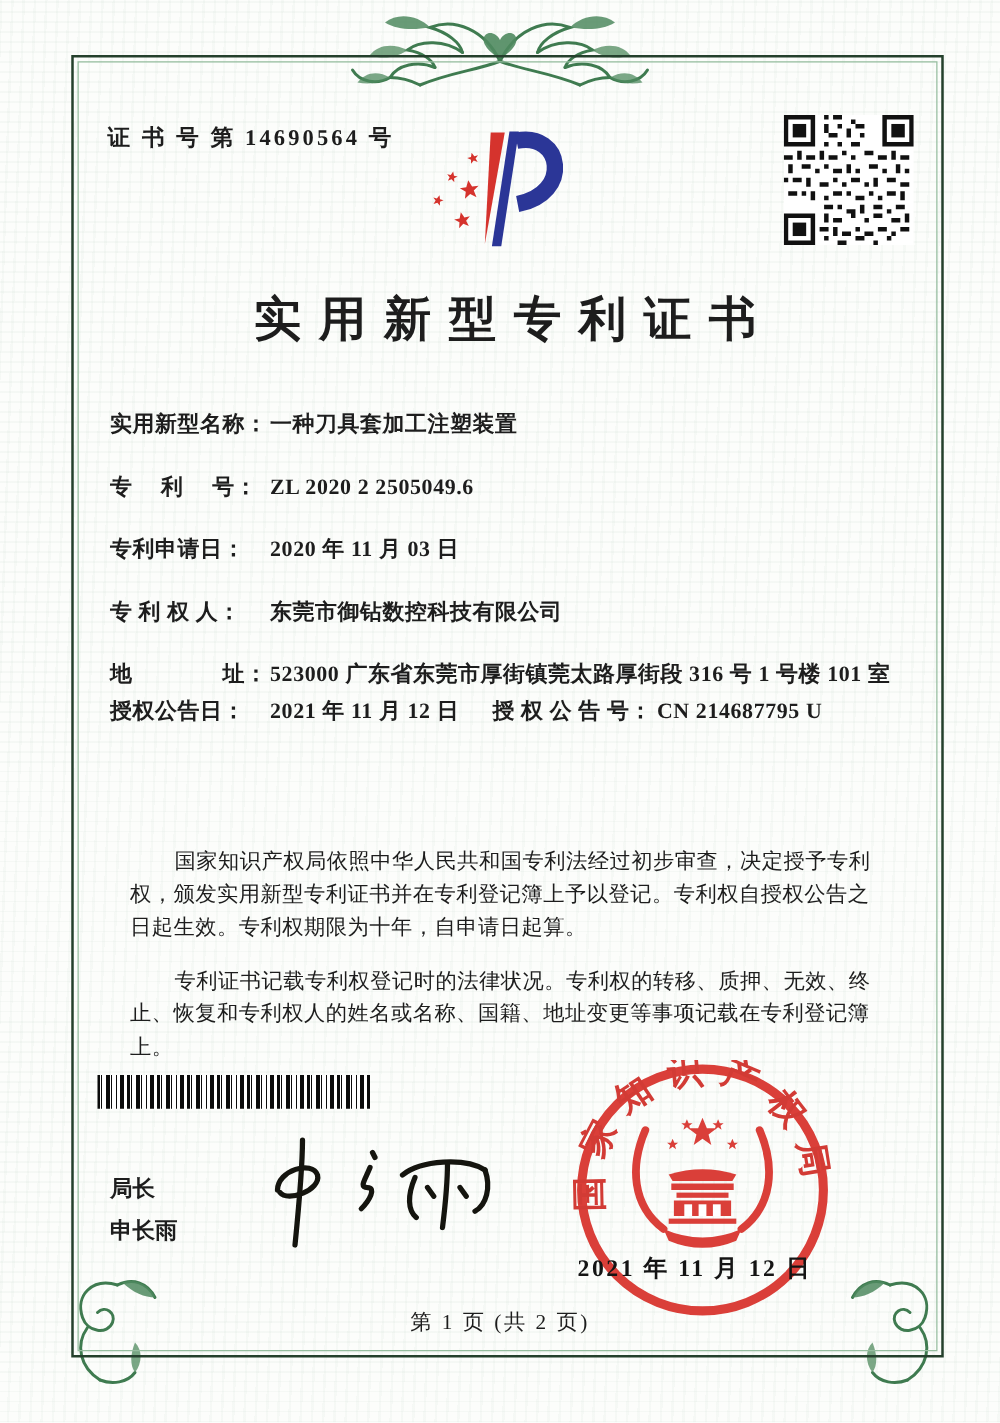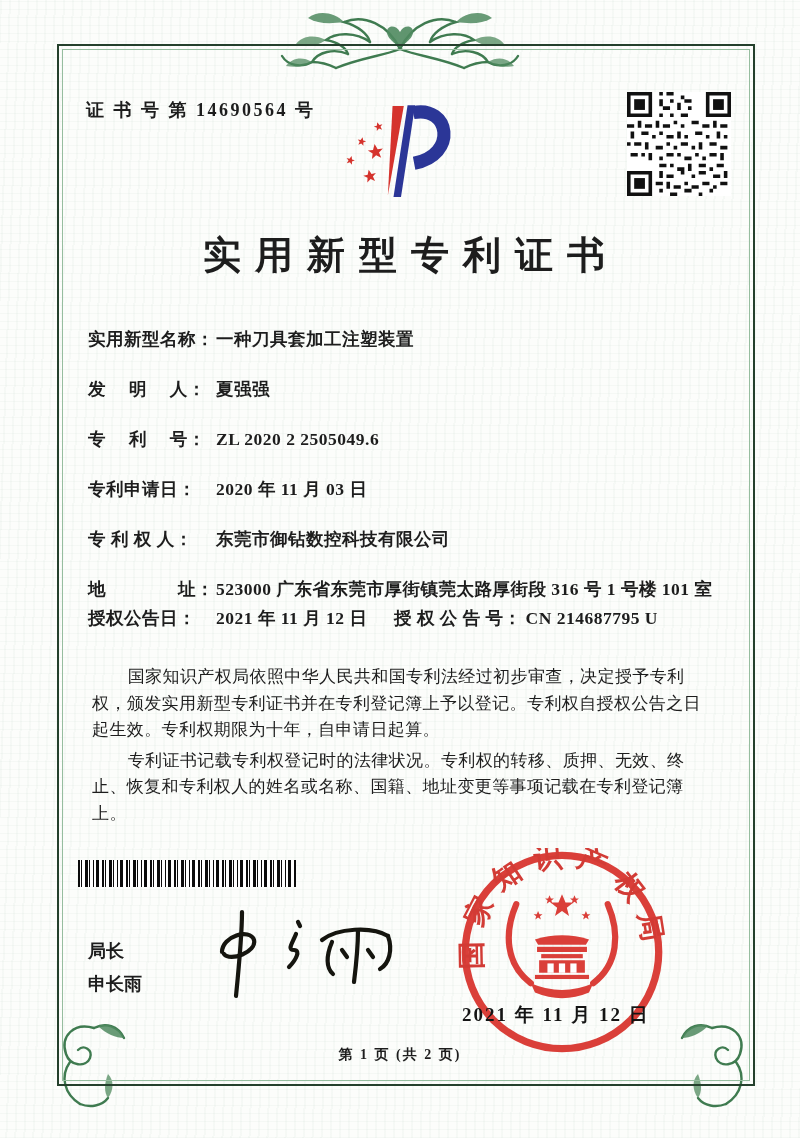--- a/index.html
+++ b/index.html
@@ -28,41 +28,41 @@
   .fields{position:absolute;left:88px;top:326px;width:630px;font-size:17.5px;}
   .frow{display:flex;align-items:baseline;line-height:27px;margin-bottom:23px;justify-content:center;}
   .frow.tight{margin-bottom:2px;}
   .flabel{display:inline-block;width:128px;flex:none;white-space:pre;font-weight:600;letter-spacing:.5px;}
   .fvalue{flex:1;font-weight:600;letter-spacing:.5px;}
   .fvalue.date-val{flex:none;width:178px;}
   .flabel.grant-label{width:auto;margin-right:4px;}
 
   .paragraphs{position:absolute;left:88px;top:660px;width:632px;
     font-size:17px;line-height:26.5px;font-style:oblique 7deg;font-weight:500;}
-  .paragraphs p{margin:4px;text-indent:2.1em;letter-spacing:.4px;}
+  .paragraphs p{margin:16px;text-indent:2.1em;letter-spacing:.4px;}
 
   .barcode{position:absolute;left:78px;top:860px;width:218px;height:27px;
     background:repeating-linear-gradient(90deg,
       #0b0b0b 0 2px,#fff 2px 3px,#0b0b0b 3px 4px,#fff 4px 7px,
       #0b0b0b 7px 10px,#fff 10px 11px,#0b0b0b 11px 12px,#fff 12px 15px,
       #0b0b0b 15px 16px,#fff 16px 18px,#0b0b0b 18px 21px,#fff 21px 24px);}
 
   .seal{position:absolute;left:458px;top:848px;width:208px;height:208px;}
   .seal svg{mix-blend-mode:multiply;opacity:.95;}
   .seal-date{position:absolute;left:4px;top:154px;width:200px;
     font-size:19px;font-weight:700;letter-spacing:2px;color:#141414;white-space:nowrap;}
 
   .signer{position:absolute;left:88px;top:935px;
     font-family:"Liberation Sans","DejaVu Sans",sans-serif;
     font-weight:700;font-size:18px;line-height:33px;}
   .signer span{display:block;}
   .signature{position:absolute;left:192px;top:906px;}
 
   .page-indicator{position:absolute;left:0;top:1046px;width:100%;text-align:center;
-    font-size:14px;letter-spacing:2px;font-weight:700;}
+    font-size:17px;letter-spacing:2px;font-weight:400;}
   .back-note{position:absolute;left:0;top:1094px;width:100%;text-align:center;
     font-size:16px;font-weight:600;font-style:oblique 7deg;letter-spacing:2px;}
 
   .top-ornament{position:absolute;left:240px;top:4px;}
   .corner-fl{position:absolute;top:1014px;}
   .corner-fl.left{left:50px;}
   .corner-fl.right{left:676px;transform:scaleX(-1);}
 </style>
 </head>
 <body>
@@ -143,24 +143,20 @@
       <path d="M9 0h1v1H9zM11 0h2v1h-2zM15 1h1v1h-1zM9 2h1v2H9zM12 2h1v1h-1zM16 2h2v1h-2zM10 4h2v1h-2zM14 3h1v2h-1zM17 4h1v1h-1zM9 6h1v1H9zM12 6h1v1h-1zM15 6h2v1h-2zM0 9h2v1H0zM3 8h1v2H3zM5 9h2v1H5zM8 8h1v2H8zM10 9h2v1h-2zM13 8h1v1h-1zM15 9h1v1h-1zM18 8h2v1h-2zM21 9h2v1h-2zM24 8h1v2h-1zM26 9h2v1h-2zM1 11h1v2H1zM4 11h2v1H4zM7 12h1v1H7zM9 11h1v1H9zM11 12h2v1h-2zM14 11h1v2h-1zM16 12h1v1h-1zM19 11h2v1h-2zM22 12h1v1h-1zM25 11h1v2h-1zM27 12h1v1h-1zM0 14h1v1H0zM2 14h2v1H2zM5 14h1v2H5zM8 15h2v1H8zM11 14h1v1h-1zM13 15h1v1h-1zM15 14h2v1h-2zM18 15h1v1h-1zM20 14h1v2h-1zM23 14h2v1h-2zM26 15h2v1h-2zM1 17h2v1H1zM4 17h1v1H4zM6 17h1v2H6zM9 18h1v1H9zM11 17h2v1h-2zM14 17h1v1h-1zM16 18h2v1h-2zM19 17h1v1h-1zM21 18h1v1h-1zM23 17h2v1h-2zM26 17h1v2h-1zM9 20h2v1H9zM12 20h1v1h-1zM14 21h2v1h-2zM17 20h1v2h-1zM20 20h2v1h-2zM23 21h1v1h-1zM25 20h2v1h-2zM9 22h1v2H9zM11 23h2v1h-2zM15 22h1v1h-1zM18 23h1v1h-1zM20 22h2v1h-2zM24 23h2v1h-2zM27 22h1v2h-1zM8 25h2v1H8zM11 25h1v2h-1zM13 26h2v1h-2zM16 25h1v1h-1zM18 26h2v1h-2zM21 25h2v1h-2zM24 26h1v1h-1zM26 25h2v1h-2zM9 27h1v1H9zM12 28h2v1h-2zM16 27h2v1h-2zM20 28h1v1h-1zM23 27h1v1h-1z"></path>
     </g>
   </svg>
 
   <div class="title">实用新型专利证书</div>
 
   <div class="fields">
     <div class="frow">
       <span class="flabel">实用新型名称：</span>
       <span class="fvalue">一种刀具套加工注塑装置</span>
-    </div>
-    <div class="frow">
-      <span class="flabel">发　 明　 人：</span>
-      <span class="fvalue">夏强强</span>
     </div>
     <div class="frow">
       <span class="flabel">专　 利　 号：</span>
       <span class="fvalue">ZL 2020 2 2505049.6</span>
     </div>
     <div class="frow">
       <span class="flabel">专利申请日：</span>
       <span class="fvalue">2020 年 11 月 03 日</span>
     </div>
     <div class="frow">

